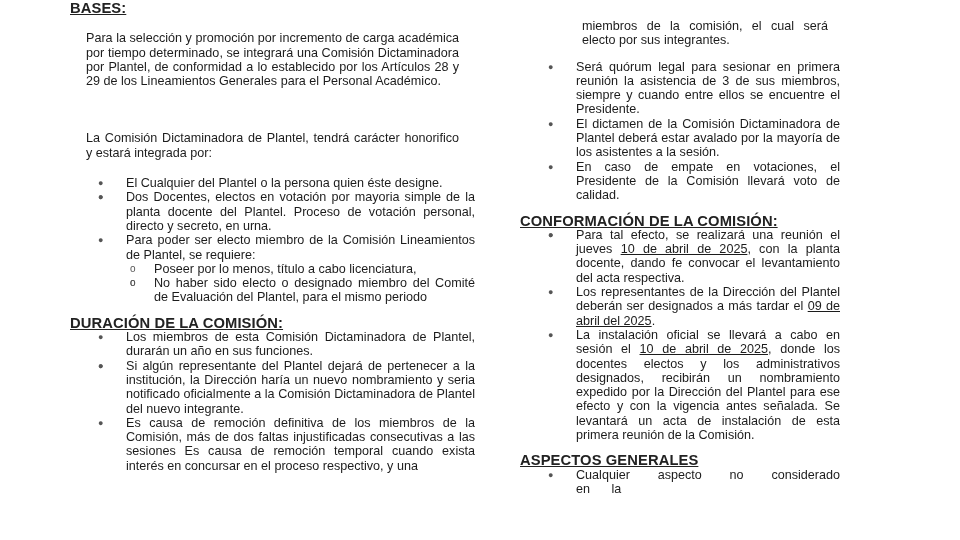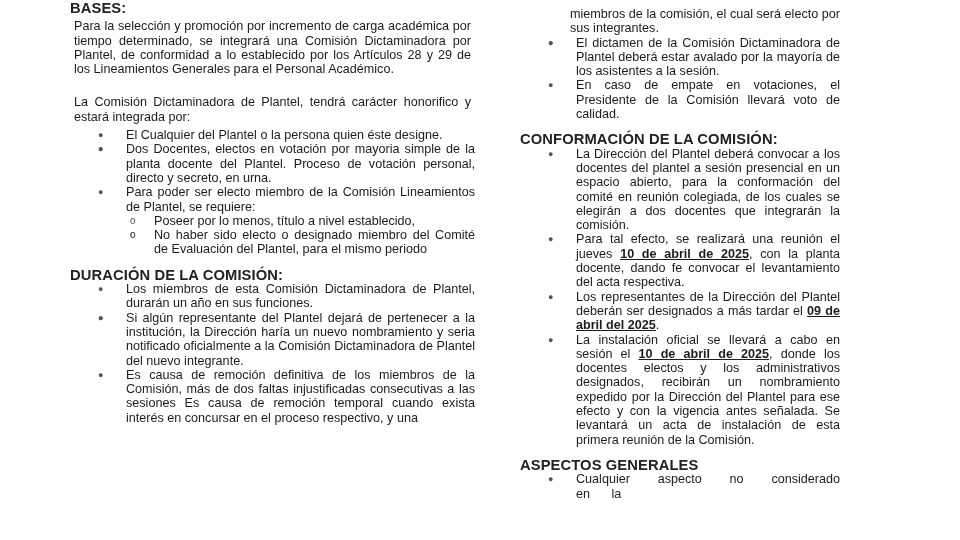--- a/index.html
+++ b/index.html
@@ -27,23 +27,24 @@
     }
     .col-right {
       left: 520px;
       width: 320px;
     }
     .heading {
       font-weight: bold;
       color: #222;
       margin: 0;
       letter-spacing: 0.1px;
+      text-decoration: underline;
     }
     .para {
-      margin: 4px;
+      margin: 16px;
       text-align: justify;
     }
     ul.bullets {
       list-style: none;
       margin: 0;
       padding: 0;
     }
     ul.bullets > li {
       position: relative;
       padding-left: 56px;
@@ -75,25 +76,25 @@
     }
     .right-bullets > li {
       padding-left: 50px;
     }
     .right-bullets > li > .bullet {
       left: 32px;
     }
     .continuation {
       padding-left: 50px;
       text-align: justify;
-      margin: 0;
+      margin: 12px;
     }
     .u {
       text-decoration: underline;
-      font-weight: bold;
+      font-weight: normal;
     }
     .gap { height: 11px; }
   </style>
 </head>
 <body>
 
 <div class="col col-left">
   <div style="height:1px"></div>
   <h3 class="heading">BASES:</h3>
   <p class="para">Para la selección y promoción por incremento de carga académica por tiempo determinado, se integrará una Comisión Dictaminadora por Plantel, de conformidad a lo establecido por los Artículos 28 y 29 de los Lineamientos Generales para el Personal Académico.</p>
@@ -111,21 +112,21 @@
     <li>
       <span class="bullet">●</span>
       <span>Dos Docentes, electos en votación por mayoria simple de la planta docente del Plantel. Proceso de votación personal, directo y secreto, en urna.</span>
     </li>
     <li>
       <span class="bullet">●</span>
       <span>Para poder ser electo miembro de la Comisión Lineamientos de Plantel, se requiere:</span>
       <ul class="sub">
         <li>
           <span class="bullet">o</span>
-          <span>Poseer por lo menos, título a nivel establecido,</span>
+          <span>Poseer por lo menos, título a cabo licenciatura,</span>
         </li>
         <li>
           <span class="bullet">o</span>
         </li>
         <li>
           <span class="bullet">o</span>
           <span>No haber sido electo o designado miembro del Comité de Evaluación del Plantel, para el mismo periodo</span>
         </li>
       </ul>
     </li>
@@ -151,37 +152,37 @@
     </li>
   </ul>
 </div>
 
 <div class="col col-right">
   <div style="height:7px"></div>
   <p class="continuation">miembros de la comisión, el cual será electo por sus integrantes.</p>
   <ul class="bullets right-bullets">
     <li>
       <span class="bullet">●</span>
+      <span>Será quórum legal para sesionar en primera reunión la asistencia de 3 de sus miembros, siempre y cuando entre ellos se encuentre el Presidente.</span>
     </li>
     <li>
       <span class="bullet">●</span>
       <span>El dictamen de la Comisión Dictaminadora de Plantel deberá estar avalado por la mayoría de los asistentes a la sesión.</span>
     </li>
     <li>
       <span class="bullet">●</span>
       <span>En caso de empate en votaciones, el Presidente de la Comisión llevará voto de calidad.</span>
     </li>
   </ul>
 
   <div class="gap"></div>
   <h3 class="heading">CONFORMACIÓN DE LA COMISIÓN:</h3>
   <ul class="bullets">
     <li>
       <span class="bullet">●</span>
-      <span>La Dirección del Plantel deberá convocar a los docentes del plantel a sesión presencial en un espacio abierto, para la conformación del comité en reunión colegiada, de los cuales se elegirán a dos docentes que integrarán la comisión.</span>
     </li>
     <li>
       <span class="bullet">●</span>
       <span>Para tal efecto, se realizará una reunión el jueves </span><span class="u">10 de abril de 2025</span><span>, con la planta docente, dando fe convocar el levantamiento del acta respectiva.</span>
     </li>
     <li>
       <span class="bullet">●</span>
       <span>Los representantes de la Dirección del Plantel deberán ser designados a más tardar el </span><span class="u">09 de abril del 2025</span><span>.</span>
     </li>
     <li>

